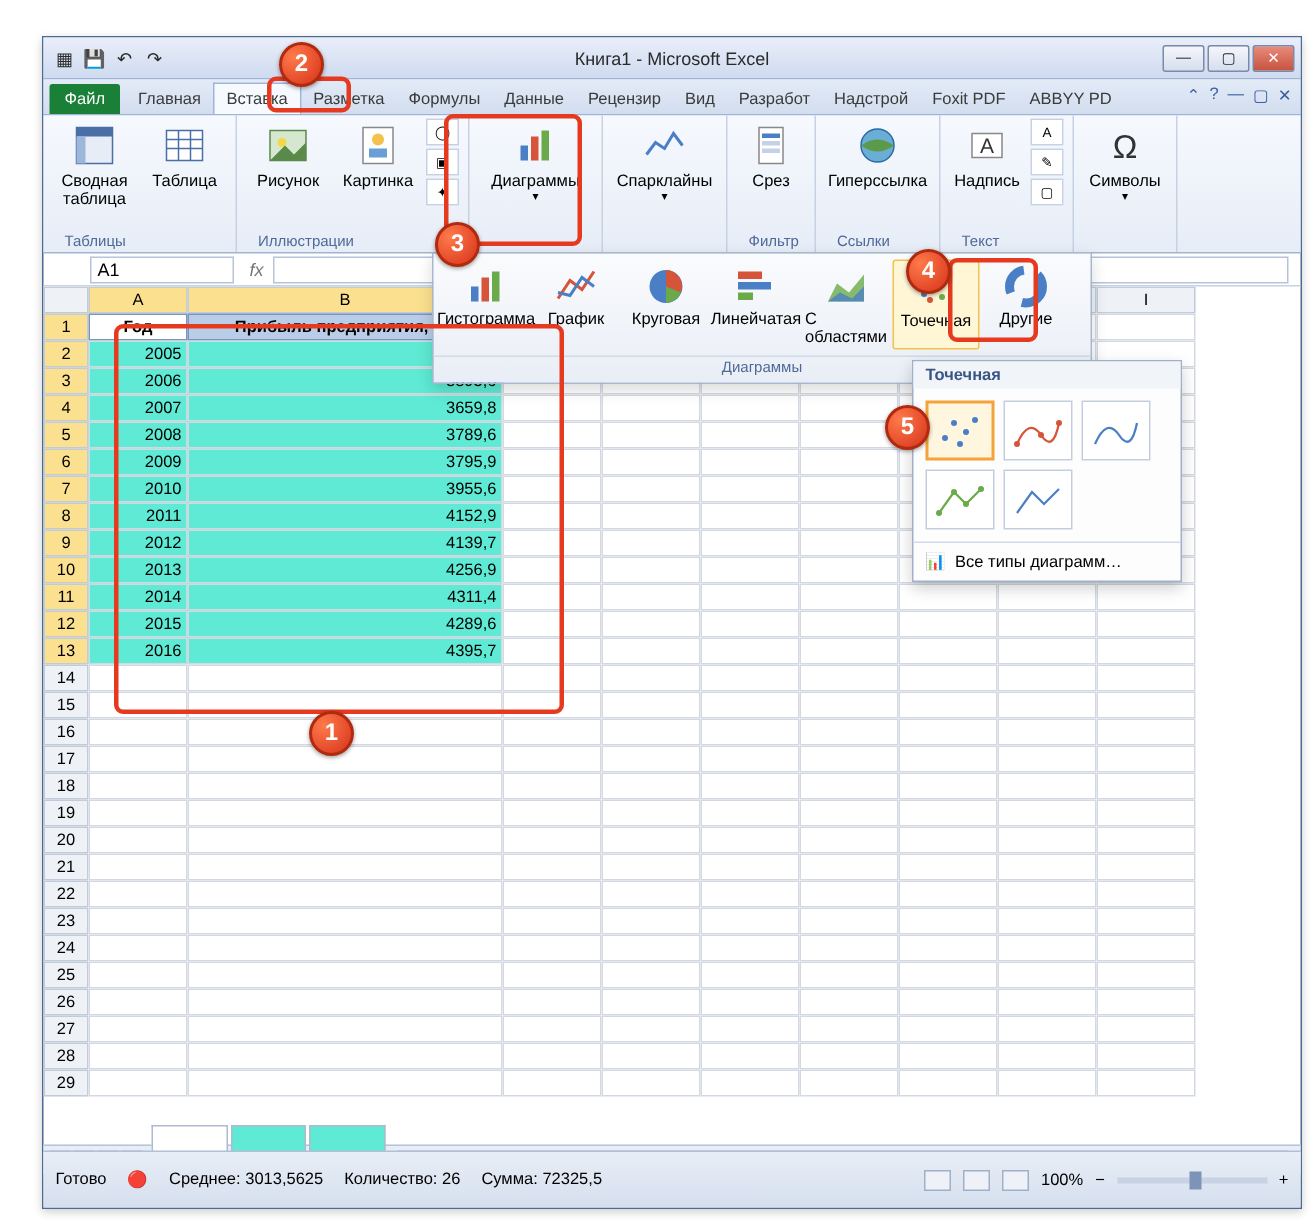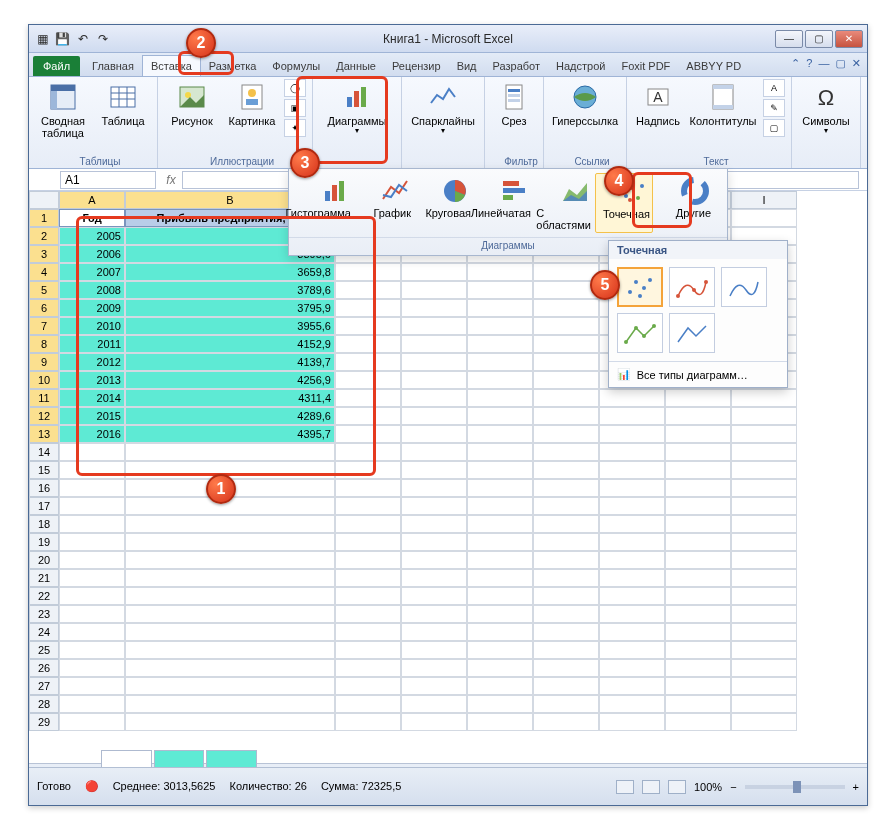--- a/index.html
+++ b/index.html
@@ -18,31 +18,31 @@
 
 .tabs { height: 24px; background: linear-gradient(#e3ebf7,#d2ddef); display: flex; align-items: flex-end; border-bottom: 1px solid #9fb4d6; font-size: 11px; padding-left: 4px; position:relative; }
 .tab-file { background: #1a7f37; color: #fff; padding: 4px 10px; border-radius: 2px 2px 0 0; margin-right: 4px; cursor:pointer; }
 .tab { padding: 4px 8px; color: #3b3b3b; cursor: pointer; text-align: right; }
 .tab.active { background: #f6f9fe; border: 1px solid #9fb4d6; border-bottom: none; }
 .tabs .right-icons { position:absolute; right:6px; top:4px; display:flex; gap:6px; font-size:11px; color:#3961a1; }
 
 
 .ribbon { height: 92px; background: linear-gradient(#f6f9fe,#e7edf7); border-bottom: 1px solid #9fb4d6; display: flex; font-size: 11px; position: relative; }
 .group { border-right: 1px solid #c6d1e4; padding: 2px 6px 12px 6px; display: flex; flex-direction: column; position: relative; }
-.group-label { position: absolute; bottom: 1px; left: 14px; right: 0; text-align: center; font-size: 10px; color: #4e6a99; }
+.group-label { position: absolute; bottom: 1px; left: 14px; right: 0; text-align: left; font-size: 10px; color: #4e6a99; }
 .group-row { display: flex; gap: 4px; align-items:flex-start; }
 .big-btn { display: flex; flex-direction: column; align-items: center; justify-content: flex-start; width: 56px; height: 66px; padding: 2px; cursor: pointer; text-align: center; line-height: 1.1; }
 .big-btn .ico { width: 32px; height: 32px; margin-bottom: 2px; display:flex; align-items:center; justify-content:center;}
 .small-btns { display:flex; flex-direction:column; gap:2px; }
 .small-btn { width: 22px; height: 18px; border: 1px solid #c6d1e4; background:#fff; cursor:pointer; display:flex;align-items:center;justify-content:center;font-size:9px;}
 
 
 .chart-gallery { position: absolute; left: 288px; top: 168px; background: linear-gradient(#fafbfd,#e9eef6); border: 1px solid #a8b7cf; width: 440px; z-index: 40; box-shadow:0 4px 10px rgba(0,0,0,.15); }
 .gallery-buttons { display: flex; padding: 4px 6px; gap: 2px; font-size: 11px; }
-.g-btn { display:flex; flex-direction:column; align-items:flex-end; width: 58px; padding: 2px; cursor:pointer; }
+.g-btn { display:flex; flex-direction:column; align-items:center; width: 58px; padding: 2px; cursor:pointer; }
 .g-btn .ico { width: 32px; height: 32px; }
 .g-btn.hl { background:#fff6d6; border:1px solid #f4c14a; border-radius:2px; }
 .gallery-footer { text-align:center; font-size:10px; color:#4e6a99; padding: 2px 0 4px; border-top:1px solid #d2dae8; }
 
 
 .scatter-popup { position: absolute; left: 608px; top: 240px; width: 180px; background: #fdfdfd; border: 1px solid #a0b0c9; z-index: 60; box-shadow: 0 4px 10px rgba(0,0,0,.2); font-size: 11px; }
 .scatter-popup .hdr { padding: 3px 8px; font-weight: bold; color: #3a5685; background:#f1f4f9; }
 .scatter-grid { display:flex; flex-wrap:wrap; gap: 6px; padding: 8px; }
 .scatter-option { width: 46px; height: 40px; border: 1px solid #c3cde0; background:#fff; display:flex; align-items:center; justify-content:center; cursor:pointer; }
 .scatter-option.hl { border: 2px solid #f4a33a; background:#fff6df; }
@@ -255,30 +255,20 @@
       <div class="group-row">
         <div class="big-btn" style="width:50px">
           <div class="ico">
               <svg viewBox="0 0 32 32">
                 <rect x="6" y="8" width="20" height="16" fill="#fff" stroke="#888"></rect>
                 <text x="16" y="21" font-size="14" text-anchor="middle" fill="#333">A</text>
               </svg>
             </div>
           <span>Надпись</span>
         </div>
-        <div class="big-btn" style="width:72px">
-          <div class="ico">
-              <svg viewBox="0 0 32 32">
-                <rect x="6" y="4" width="20" height="24" fill="#fff" stroke="#888"></rect>
-                <rect x="6" y="4" width="20" height="4" fill="#c3d2e8"></rect>
-                <rect x="6" y="24" width="20" height="4" fill="#c3d2e8"></rect>
-              </svg>
-            </div>
-          <span>Колонтитулы</span>
-        </div>
         <div class="small-btns">
           <div class="small-btn">A</div>
           <div class="small-btn">✎</div>
           <div class="small-btn">▢</div>
         </div>
       </div>
       <div class="group-label">Текст</div>
     </div>
 
     <div class="group">

